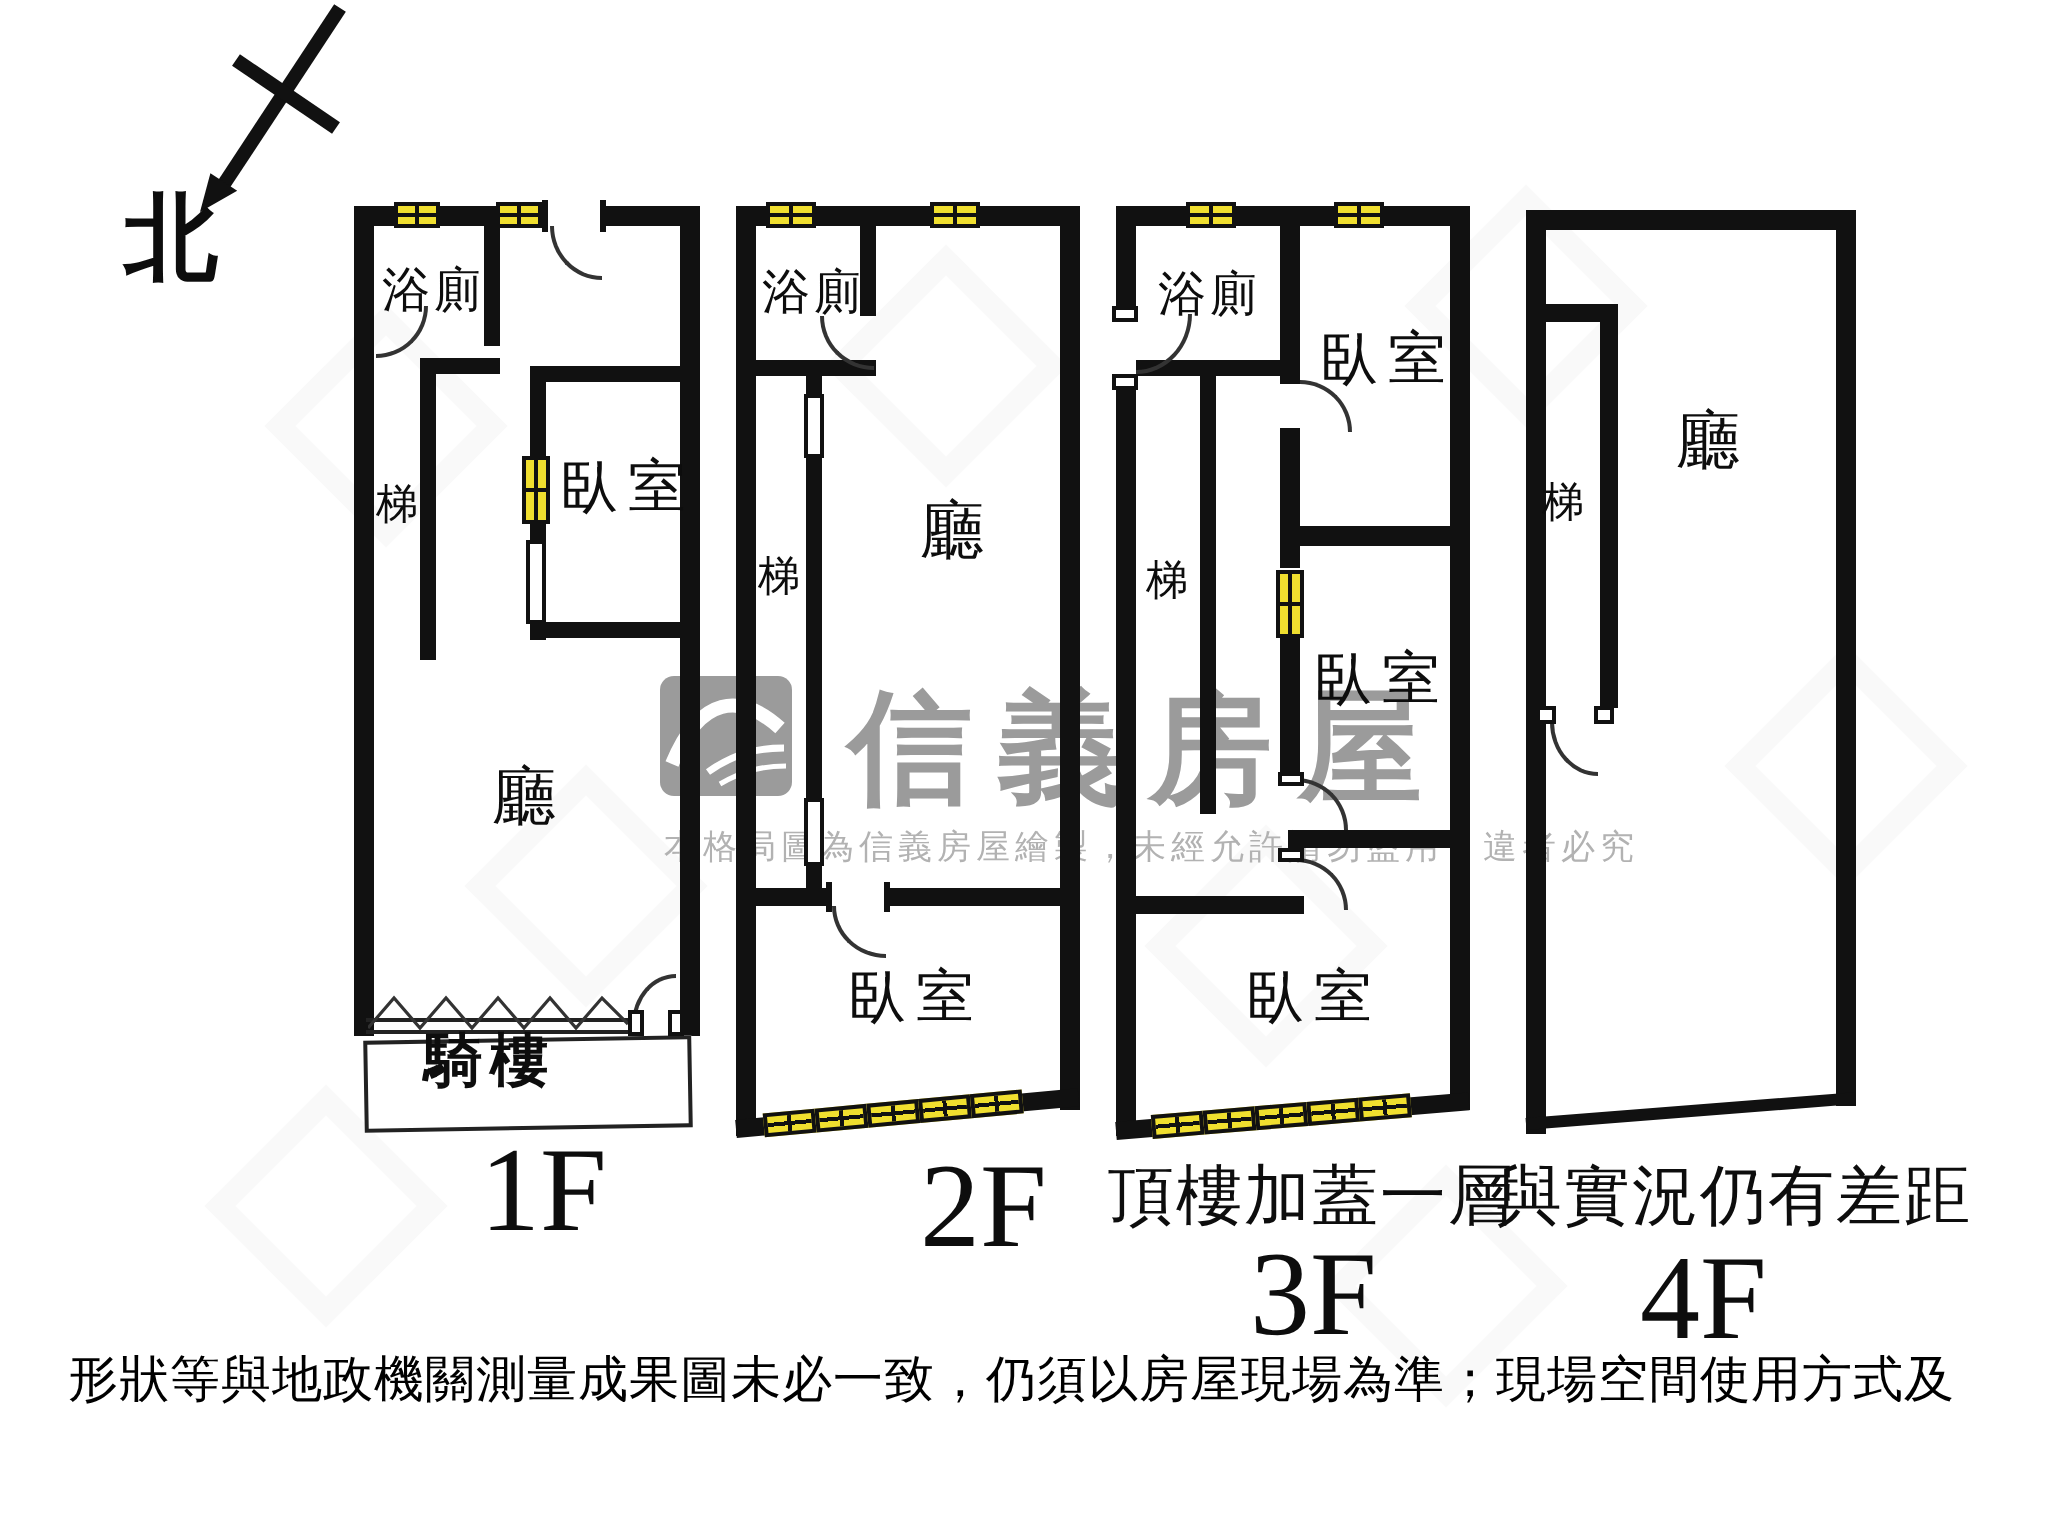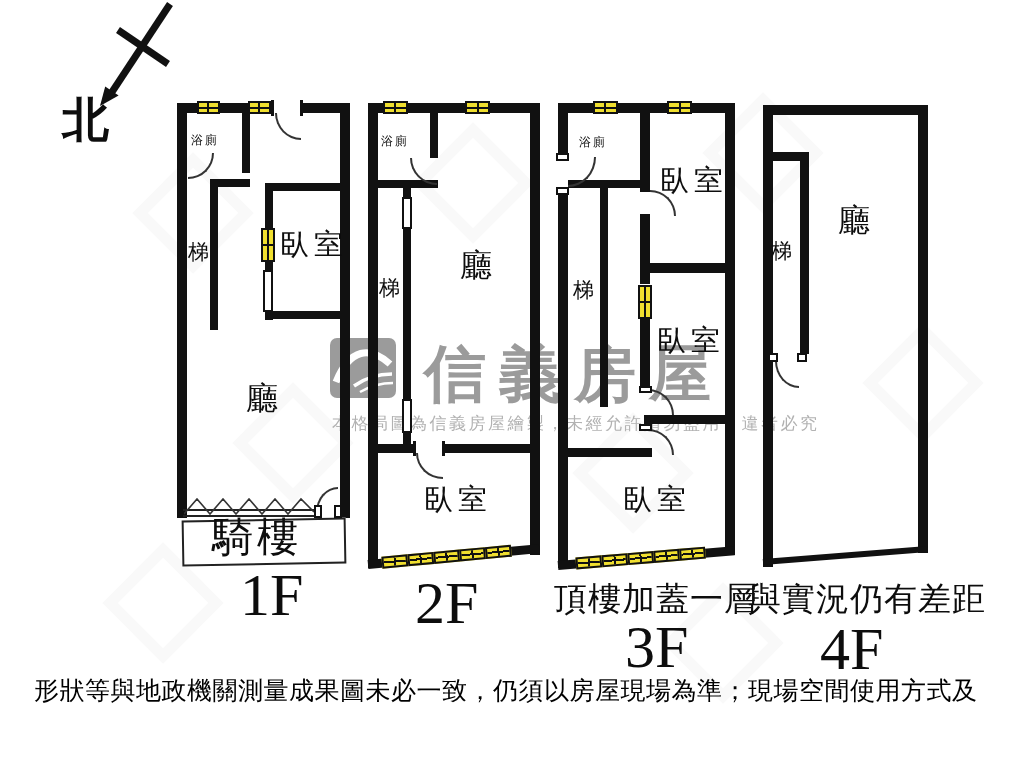--- a/index.html
+++ b/index.html
@@ -21,21 +21,21 @@
          linear-gradient(to right,transparent 0 calc(50% - 1px),#111 calc(50% - 1px) calc(50% + 1px),transparent calc(50% + 1px) 100%),
          linear-gradient(to bottom,transparent 0 calc(50% - 1px),#111 calc(50% - 1px) calc(50% + 1px),transparent calc(50% + 1px) 100%);
        background-color:#f0df2f}
   .arc{position:absolute;display:block;z-index:2;box-sizing:border-box}
   .arc-bl{border-left:2px solid #333;border-bottom:2px solid #333;border-bottom-left-radius:100% 100%}
   .arc-br{border-right:2px solid #333;border-bottom:2px solid #333;border-bottom-right-radius:100% 100%}
   .arc-tl{border-left:2px solid #333;border-top:2px solid #333;border-top-left-radius:100% 100%}
   .arc-tr{border-right:2px solid #333;border-top:2px solid #333;border-top-right-radius:100% 100%}
   .sw{position:absolute;background:#111;transform-origin:0 50%;z-index:2}
   .lbl{position:absolute;color:#0d0d0d;z-index:4;white-space:nowrap;line-height:1.05}
-  .fs-s{font-size:12px;letter-spacing:2px}
+  .fs-s{font-size:24px;letter-spacing:2px}
   .fs-st{font-size:21px}
   .fs-b{font-size:29px;letter-spacing:5px}
   .fs-l{font-size:32px}
   .fs-f{font-size:60px}
   .fs-t{font-size:33px;letter-spacing:1px}
   .arcbox{position:absolute;border:2px solid #222;z-index:2;background:#fff}
   .brand{position:absolute;z-index:1;font-size:62px;font-weight:bold;letter-spacing:13px;color:#9b9b9b;
          font-family:"Liberation Sans","DejaVu Sans",sans-serif}
   .notice{position:absolute;z-index:1;font-size:17px;letter-spacing:2.5px;color:#b2b2b2;
           font-family:"Liberation Sans","DejaVu Sans",sans-serif}
@@ -99,21 +99,21 @@
   <i class="thin" style="left:183px;top:509px;width:135px;height:2px"></i>
   <i class="thin" style="left:183px;top:515px;width:135px;height:2px"></i>
   <i class="jamb" style="left:314px;top:505px;width:8px;height:13px"></i>
   <i class="jamb" style="left:334px;top:505px;width:8px;height:13px"></i>
   <i class="arc arc-tl" style="left:316px;top:487px;width:22px;height:25px"></i>
   <svg style="position:absolute;left:184px;top:496px;z-index:2" width="136" height="22" viewBox="0 0 136 22">
     <polyline points="0,18 13,3 26,18 39,3 52,18 65,3 78,18 91,3 104,18 117,3 130,16" fill="none" stroke="#333" stroke-width="1.6"></polyline>
   </svg>
 
   <div class="arcbox" style="left:182px;top:519px;width:160px;height:42px;transform:rotate(-1deg)"></div>
-  <div class="lbl" style="left:212px;top:516px;font-size:41px;font-weight:400;letter-spacing:4px">騎樓</div>
+  <div class="lbl" style="left:212px;top:516px;font-size:29px;font-weight:700;letter-spacing:4px">騎樓</div>
 
   <div class="lbl fs-s" style="left:191px;top:134px">浴廁</div>
   <div class="lbl fs-st" style="left:188px;top:241px">梯</div>
   <div class="lbl fs-b" style="left:280px;top:229px">臥室</div>
   <div class="lbl fs-l" style="left:246px;top:382px">廳</div>
   <div class="lbl fs-f" style="left:240px;top:564px">1F</div>
 
   <i class="w" style="left:368px;top:103px;width:172px;height:10px"></i>
   <i class="w" style="left:368px;top:103px;width:10px;height:465px"></i>
   <i class="w" style="left:530px;top:103px;width:10px;height:452px"></i>
@@ -135,21 +135,21 @@
     <i class="win" style="left:14px;top:-2px;width:26px;height:12px"></i>
     <i class="win" style="left:40px;top:-2px;width:26px;height:12px"></i>
     <i class="win" style="left:66px;top:-2px;width:26px;height:12px"></i>
     <i class="win" style="left:92px;top:-2px;width:26px;height:12px"></i>
     <i class="win" style="left:118px;top:-2px;width:26px;height:12px"></i>
   </div>
   <div class="lbl fs-s" style="left:381px;top:135px">浴廁</div>
   <div class="lbl fs-st" style="left:379px;top:277px">梯</div>
   <div class="lbl fs-l" style="left:460px;top:249px">廳</div>
   <div class="lbl fs-b" style="left:424px;top:484px">臥室</div>
-  <div class="lbl fs-f" style="left:415px;top:572px">2F</div>
+  <div class="lbl fs-f" style="left:460px;top:572px">2F</div>
 
   <i class="w" style="left:558px;top:103px;width:177px;height:10px"></i>
   <i class="w" style="left:558px;top:103px;width:10px;height:465px"></i>
   <i class="w" style="left:725px;top:103px;width:10px;height:452px"></i>
   <i class="w" style="left:640px;top:103px;width:10px;height:89px"></i>
   <i class="w" style="left:568px;top:180px;width:82px;height:8px"></i>
   <i class="w" style="left:600px;top:188px;width:8px;height:219px"></i>
   <i class="w" style="left:640px;top:214px;width:10px;height:70px"></i>
   <i class="win" style="left:638px;top:285px;width:14px;height:34px"></i>
   <i class="w" style="left:640px;top:319px;width:10px;height:68px"></i>

